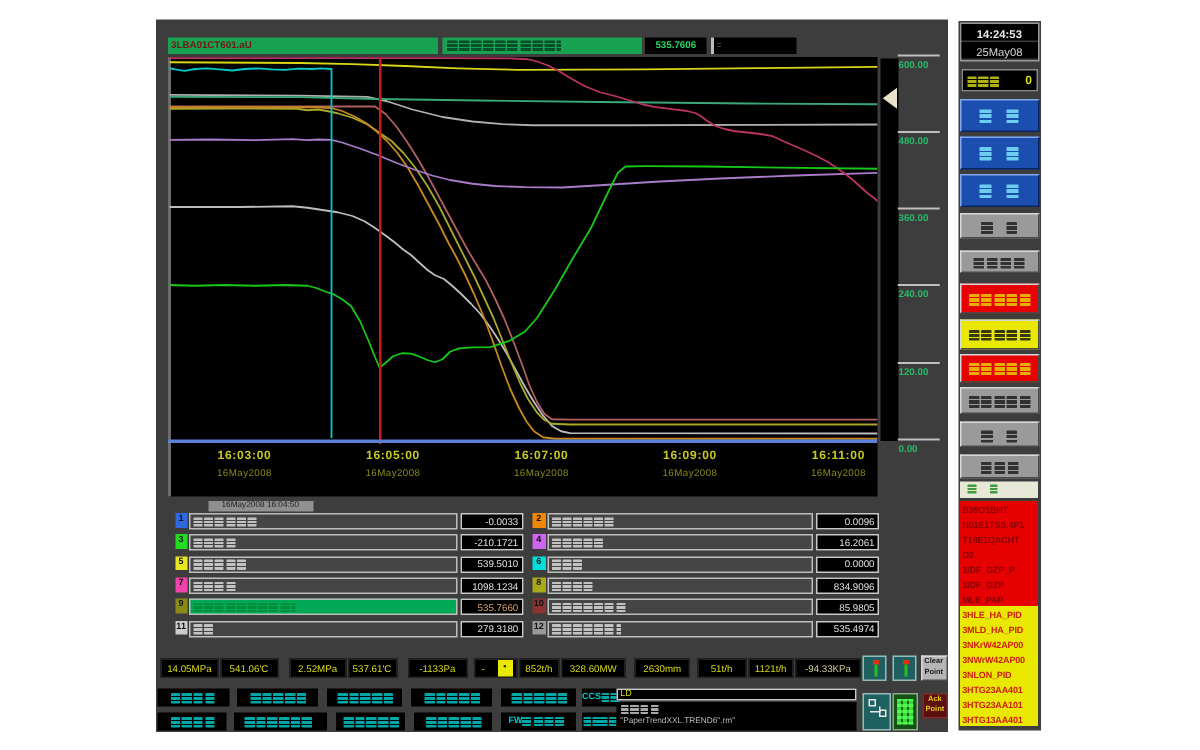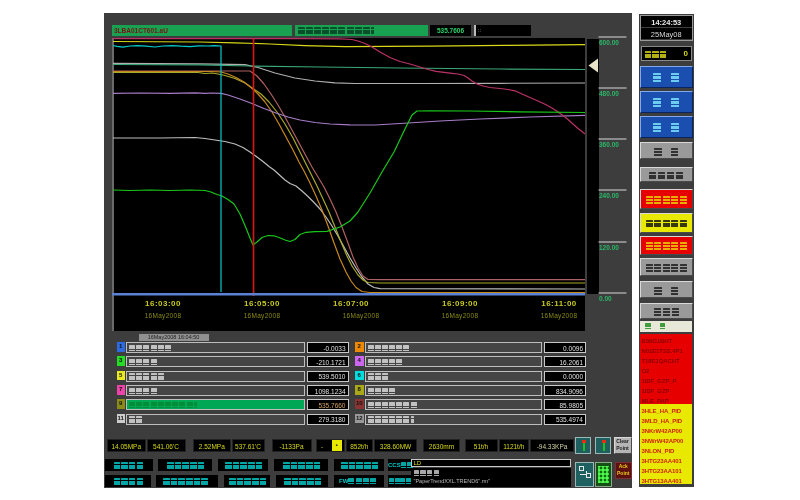--- a/index.html
+++ b/index.html
@@ -45,21 +45,21 @@
       <polyline stroke="#18c818" points="113,190 130,190.5 150,190 170,190.5 190,190 205,190.5 211,192 217,194.5 222,196 228,199.5 234,204 240,214 246,228 250,238 253,245 257,242 262,237.5 268,235.5 274,235.8 279,237.5 285,240 290,241.5 295,239.5 300,234.5 306,232.3 315,231.6 327,231.4 340,227 350,221 358,212 370,193 382,172 394,152 404,131 412,115 417,111 430,110.8 470,111 520,111.8 585,112.5"></polyline>
       <polyline stroke="#00cbcb" points="113,45.5 117,46.3 123,47.2 130,46 138,45.6 146,46.2 155,47 163,46 172,45.6 181,46.2 190,46.6 199,45.8 208,46 214,45.6 221,46 221,292"></polyline>
       <line stroke="#d01818" stroke-width="1.7" x1="253.5" y1="38.5" x2="253.5" y2="296"></line>
       <line stroke="#5b82d6" stroke-width="2.4" x1="112" y1="294.2" x2="585" y2="294.2"></line>
     </g>
   </svg>
 
   <div class="a" style="left:0;top:261px;width:471px;color:#c8c820;font-weight:bold;font-size:8px">
     <span class="a" style="left:21px;width:56px;text-align:center;letter-spacing:.5px">16:03:00</span>
     <span class="a" style="left:120px;width:56px;text-align:center;letter-spacing:.5px">16:05:00</span>
-    <span class="a" style="left:219px;width:56px;text-align:left;letter-spacing:.5px">16:07:00</span>
+    <span class="a" style="left:219px;width:56px;text-align:center;letter-spacing:.5px">16:07:00</span>
     <span class="a" style="left:318px;width:56px;text-align:center;letter-spacing:.5px">16:09:00</span>
     <span class="a" style="left:417px;width:56px;text-align:center;letter-spacing:.5px">16:11:00</span>
   </div>
   <div class="a" style="left:0;top:273.5px;width:471px;color:#8a8a16;font-size:6.5px">
     <span class="a" style="left:21px;width:56px;text-align:center;letter-spacing:.3px">16May2008</span>
     <span class="a" style="left:120px;width:56px;text-align:center;letter-spacing:.3px">16May2008</span>
     <span class="a" style="left:219px;width:56px;text-align:center;letter-spacing:.3px">16May2008</span>
     <span class="a" style="left:318px;width:56px;text-align:center;letter-spacing:.3px">16May2008</span>
     <span class="a" style="left:417px;width:56px;text-align:center;letter-spacing:.3px">16May2008</span>
   </div>

